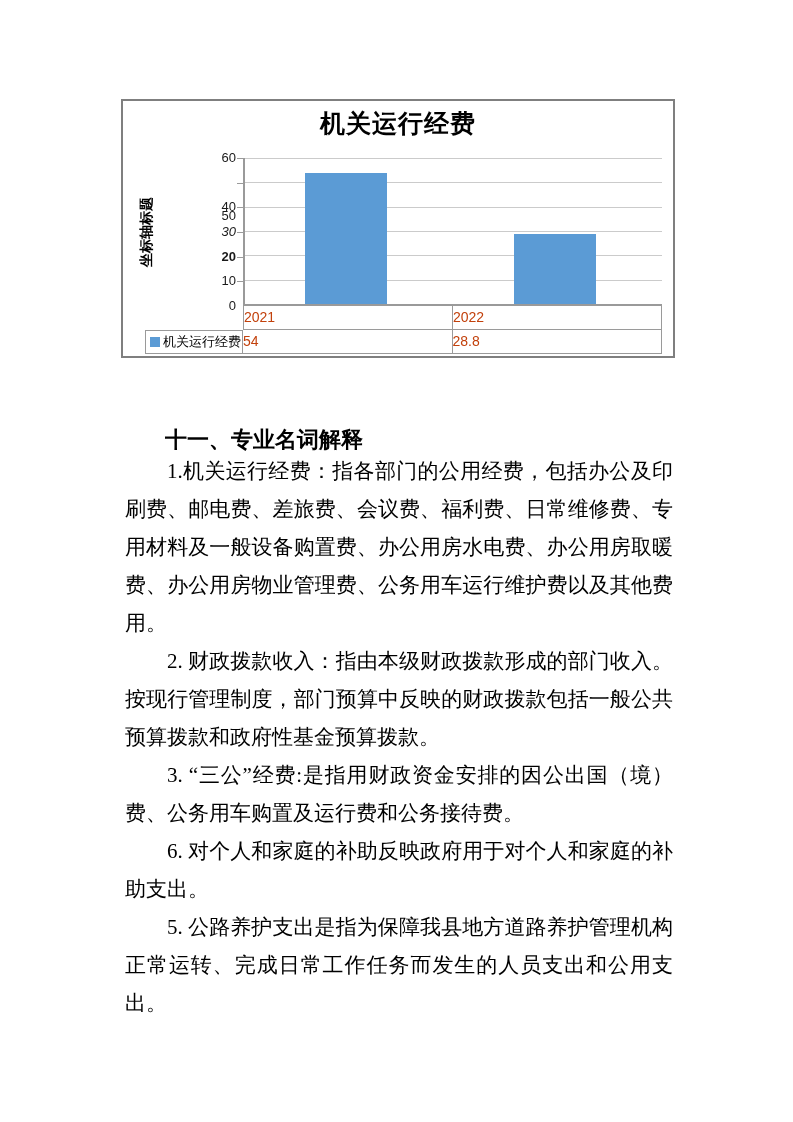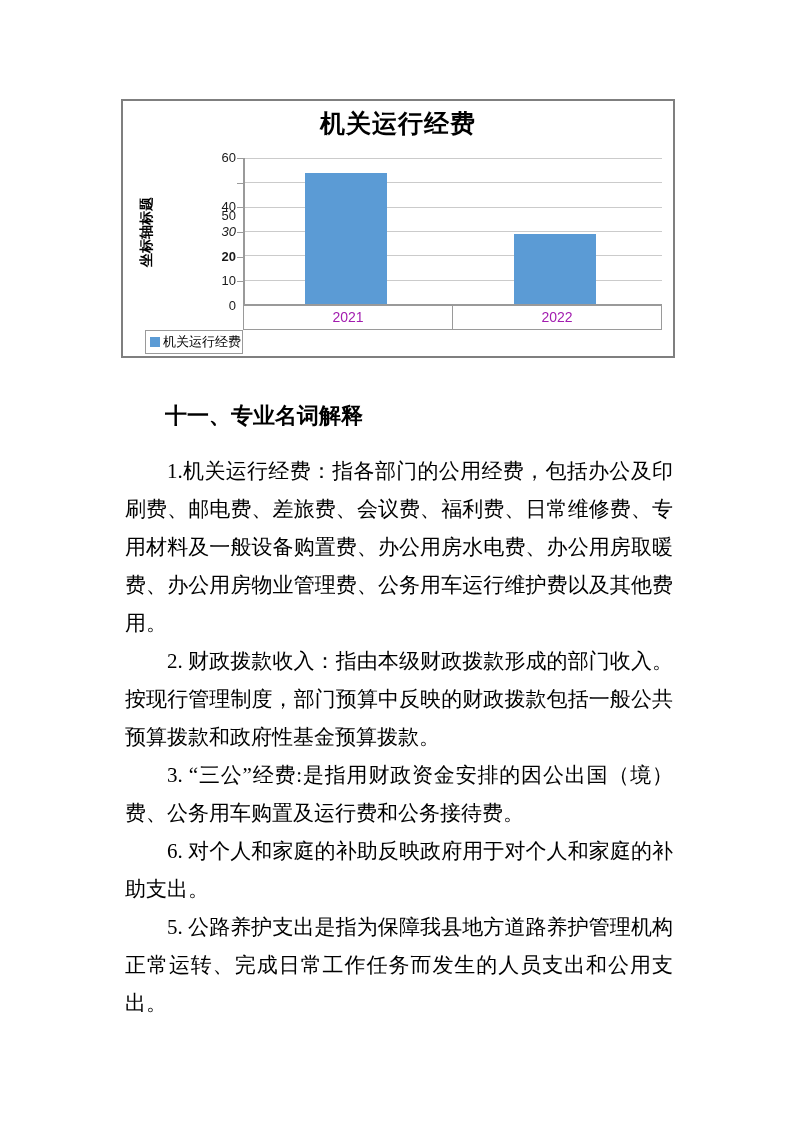--- a/index.html
+++ b/index.html
@@ -64,22 +64,22 @@
   .cat-row {
     position: absolute; left: 120px; top: 205px;
     width: 419px; height: 24px;
     display: flex;
     border-left: 1px solid #9a9a9a;
     border-right: 1px solid #9a9a9a;
     border-bottom: 1px solid #9a9a9a;
     box-sizing: border-box;
   }
   .cat-cell, .val-cell {
-    flex: 1; text-align: center;
-    font-size: 14px; line-height: 23px; color: #a21caf;
+    flex: 1; 
+    font-size: 14px; line-height: 23px; color: #c2410c;
   }
   .cat-cell.first, .val-cell.first { border-right: 1px solid #9a9a9a; }
   .value-row {
     position: absolute; left: 120px; top: 229px;
     width: 419px; height: 24px;
     display: flex;
     border-right: 1px solid #9a9a9a;
     border-bottom: 1px solid #9a9a9a;
     box-sizing: border-box;
   }
@@ -95,21 +95,21 @@
     width: 10px; height: 10px; background: #5B9BD5;
     margin-right: 3px; flex: 0 0 auto;
   }
   .legend-label {
     font-family: "Liberation Serif", serif;
     font-size: 13px; white-space: nowrap;
   }
 
   
   .doc-heading {
-    position: absolute; left: 125px; top: 401px;
+    position: absolute; left: 125px; top: 425px;
     width: 548px;
     font-size: 22px; font-weight: bold;
     text-indent: 40px;
     font-family: "Liberation Serif", serif;
   }
   .doc-body {
     position: absolute; left: 125px; top: 452px;
     width: 548px;
     font-size: 21px; line-height: 38px;
     text-align: justify;
@@ -155,20 +155,24 @@
     <div class="cat-row">
       <div class="cat-cell first">2021</div>
       <div class="cat-cell">2022</div>
     </div>
 
     <div class="legend-cell">
       <span class="legend-swatch" style="background: rgb(91, 155, 213);"></span>
       <span class="legend-label">机关运行经费</span>
     </div>
 
+    <div class="value-row">
+      <div class="val-cell first">54</div>
+      <div class="val-cell">28.8</div>
+    </div>
   </div>
 
   <div class="doc-heading">十一、专业名词解释</div>
 
   <div class="doc-body">
     <p>1.机关运行经费：指各部门的公用经费，包括办公及印刷费、邮电费、差旅费、会议费、福利费、日常维修费、专用材料及一般设备购置费、办公用房水电费、办公用房取暖费、办公用房物业管理费、公务用车运行维护费以及其他费用。</p>
     <p>2. 财政拨款收入：指由本级财政拨款形成的部门收入。按现行管理制度，部门预算中反映的财政拨款包括一般公共预算拨款和政府性基金预算拨款。</p>
     <p>3. “三公”经费:是指用财政资金安排的因公出国（境）费、公务用车购置及运行费和公务接待费。</p>
     <p>6. 对个人和家庭的补助反映政府用于对个人和家庭的补助支出。</p>
     <p>5. 公路养护支出是指为保障我县地方道路养护管理机构正常运转、完成日常工作任务而发生的人员支出和公用支出。</p>

